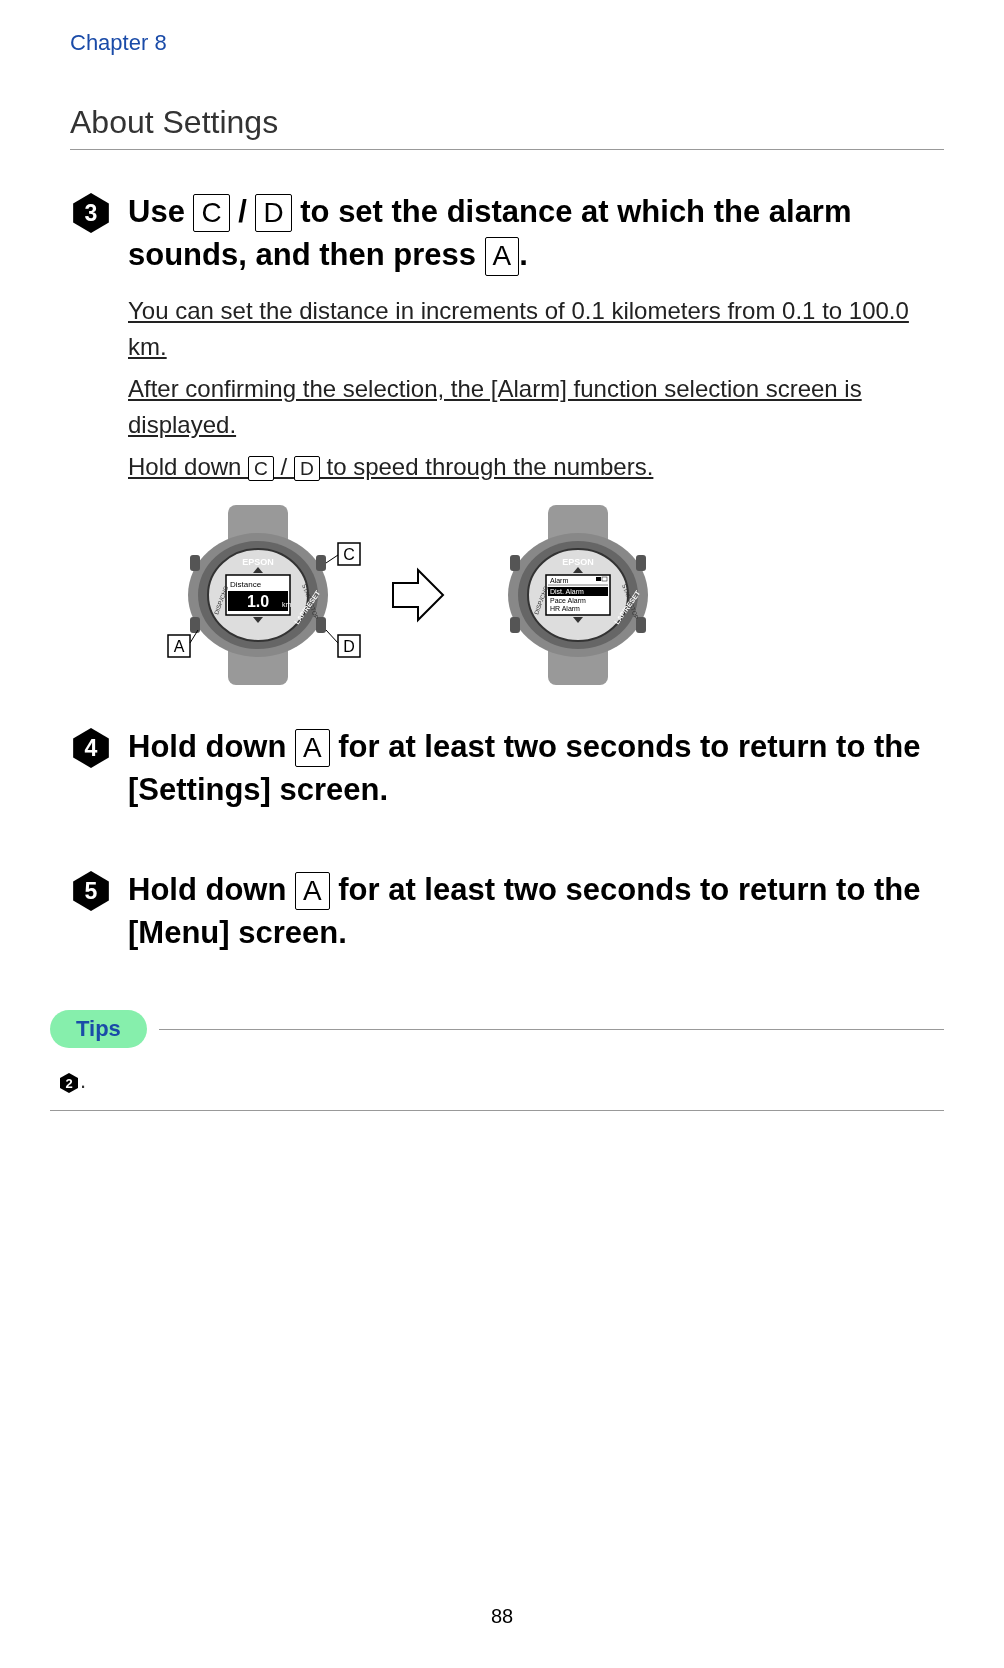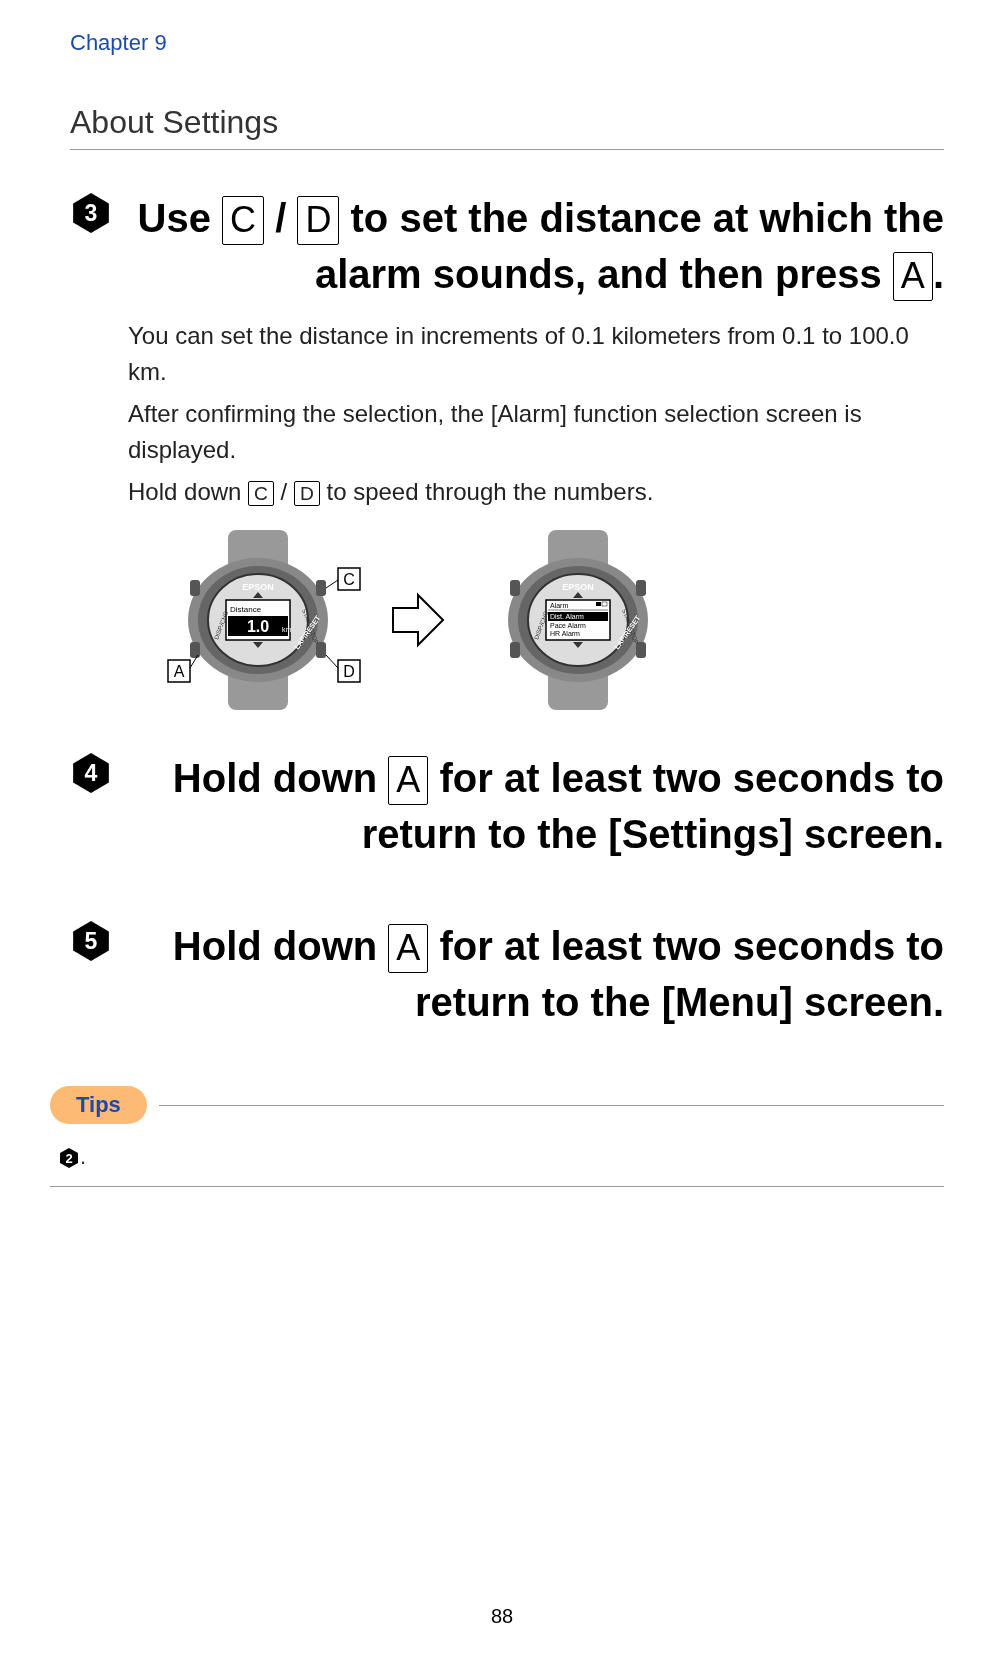--- a/index.html
+++ b/index.html
@@ -42,35 +42,35 @@
       width: 42px;
       height: 42px;
       flex-shrink: 0;
       margin-right: 16px;
       margin-top: 2px;
     }
     .step-content {
       flex: 1;
     }
     .step-heading {
-      font-size: 40px;
+      font-size: 31px;
       font-weight: 600;
       line-height: 1.4;
       margin-bottom: 16px;
       color: #000;
-      text-align: right;
     }
     .step-body {
       font-size: 24px;
       line-height: 1.5;
       color: #222;
       margin-bottom: 20px;
     }
     .step-body p {
       margin-bottom: 6px;
+      text-decoration: underline;
     }
     .key-box {
       display: inline-block;
       border: 1.5px solid #000;
       padding: 0 7px;
       font-size: 0.9em;
       line-height: 1.3;
       vertical-align: baseline;
       border-radius: 2px;
       font-weight: normal;
@@ -103,21 +103,21 @@
     .tips-section {
       margin-top: 20px;
       margin-left: -20px;
     }
     .tips-header {
       display: flex;
       align-items: center;
       margin-bottom: 20px;
     }
     .tips-pill {
-      background: #fdba74;
+      background: #86efac;
       border-radius: 20px;
       padding: 6px 26px;
       margin-right: 12px;
     }
     .tips-pill span {
       color: #1a4ba8;
       font-size: 22px;
       font-weight: bold;
     }
     .tips-line {
@@ -147,21 +147,21 @@
       left: 50%;
       transform: translateX(-50%);
       font-size: 20px;
       color: #000;
     }
   </style>
 </head>
 <body>
 
 <div class="page">
-  <div class="chapter-label">Chapter 9</div>
+  <div class="chapter-label">Chapter 8</div>
   <div class="chapter-title">About Settings</div>
   <hr class="divider">
 
   <div class="step">
     <svg class="step-marker" viewBox="0 0 40 40">
       <polygon points="20,1 37,11 37,29 20,39 3,29 3,11" fill="#000"></polygon>
       <text x="20" y="28" text-anchor="middle" fill="#fff" font-size="22" font-weight="bold" font-family="Arial">3</text>
     </svg>
     <div class="step-content">
       <div class="step-heading">

